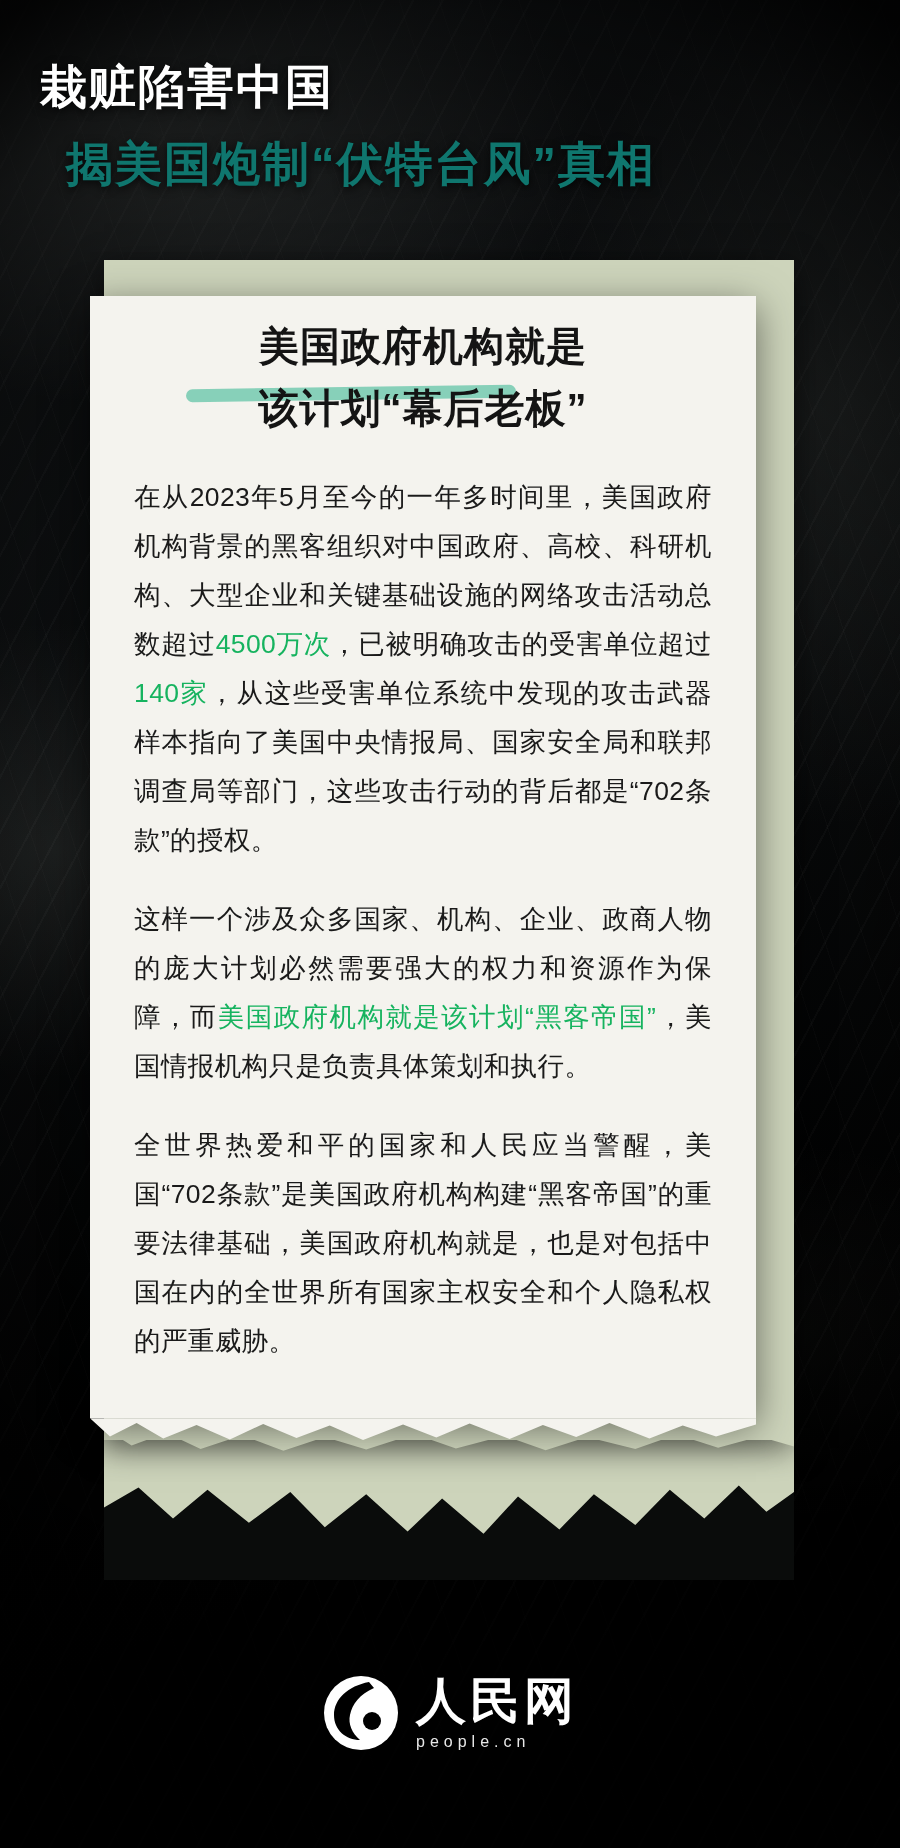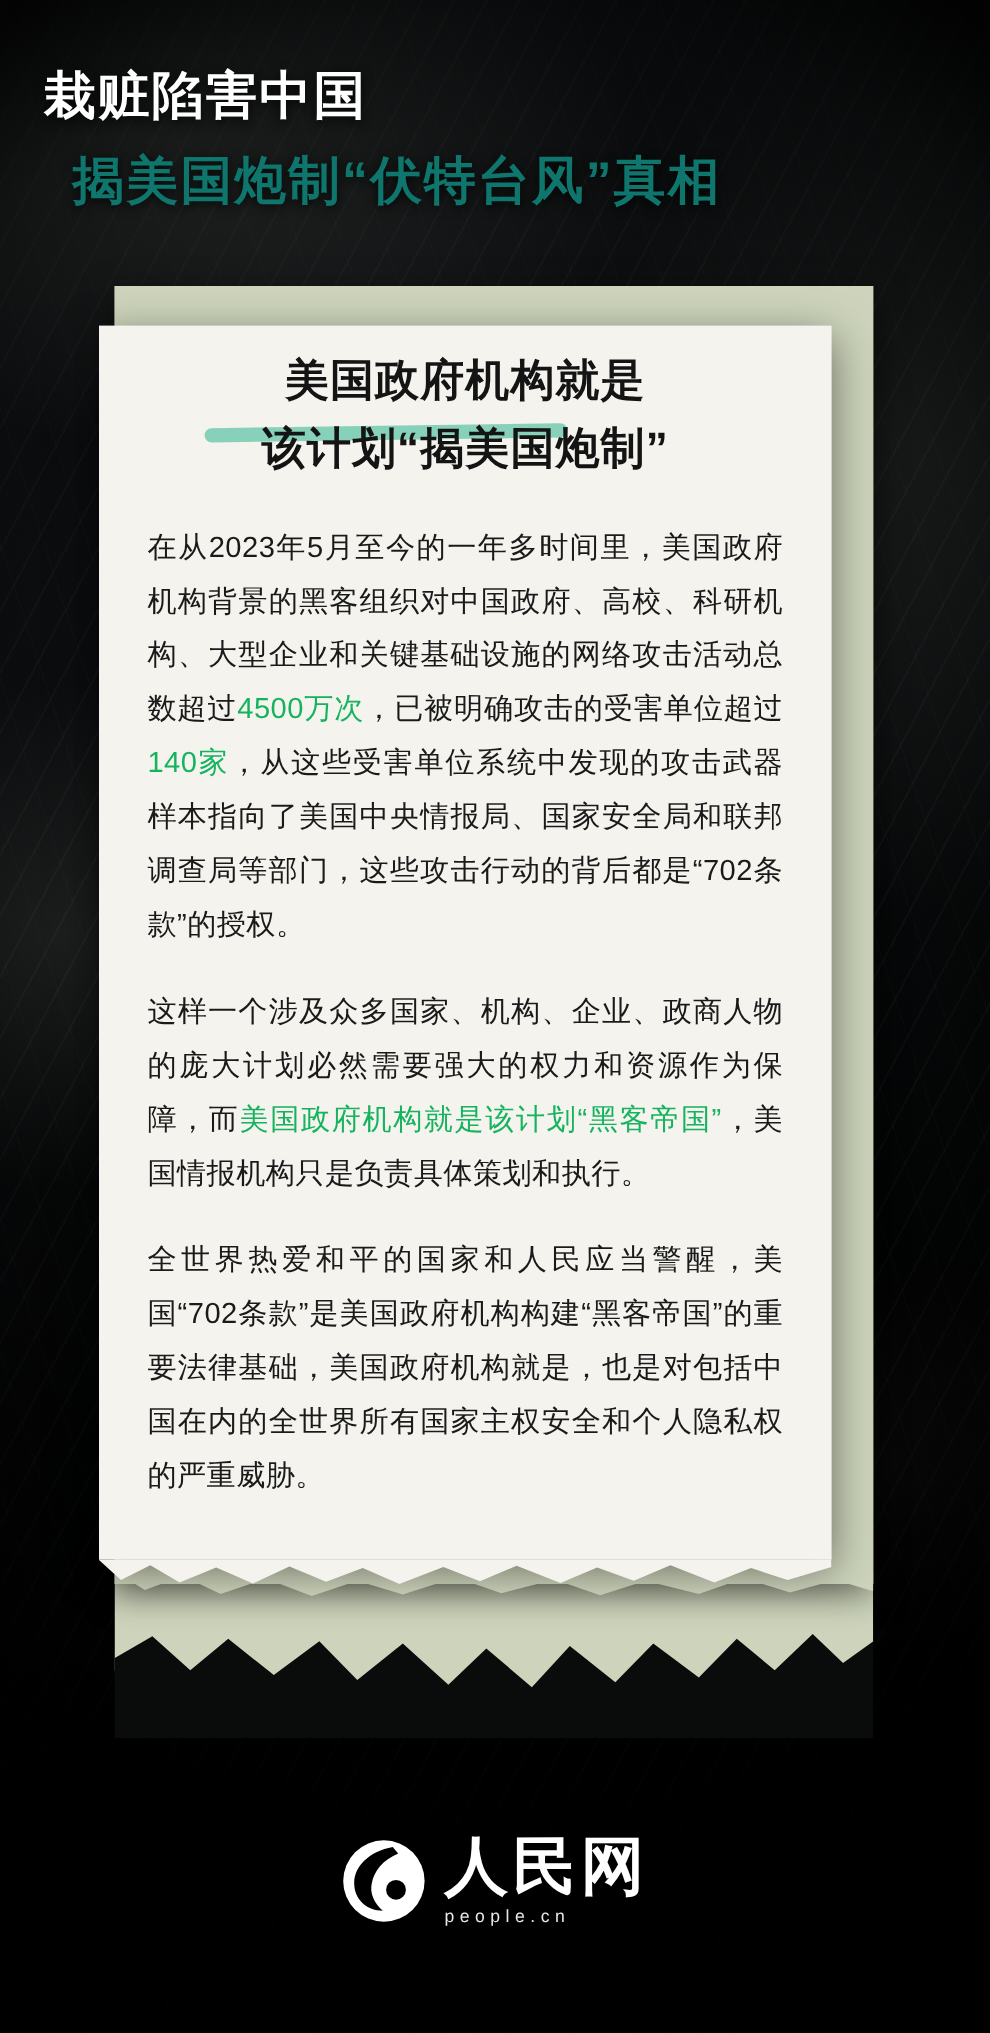--- a/index.html
+++ b/index.html
@@ -192,21 +192,21 @@
     height: 78px;
     position: relative;
   }
   .logo-text {
     display: flex;
     flex-direction: column;
     align-items: flex-start;
     color: #fff;
   }
   .logo-cn {
-    font-size: 58px;
+    font-size: 50px;
     font-weight: bold;
     letter-spacing: 4px;
     line-height: 1.05;
   }
   .logo-en {
     font-size: 16px;
     letter-spacing: 5px;
     margin-top: 6px;
     color: #e8e8e8;
   }
@@ -224,21 +224,21 @@
 
 <div class="bottom-strip"></div>
 <div class="bottom-dark"></div>
 
 <div class="card-wrap">
   <div class="card-back"></div>
   <div class="card">
     <div class="card-title">
       <div class="title-underline"></div>
       <span class="t-line"><span>美国政府机构就是</span></span>
-      <span class="t-line"><span>该计划“揭美国炮制”</span></span>
+      <span class="t-line"><span>该计划“幕后老板”</span></span>
     </div>
     <div class="card-body" id="card-body">
         <p class="para"><span>在从2023年5月至今的一年多时间里，美国政府机构背景的黑客组织对中国政府、高校、科研机构、大型企业和关键基础设施的网络攻击活动总数超过</span><span class="hl">4500万次</span><span>，已被明确攻击的受害单位超过</span><span class="hl">140家</span><span>，从这些受害单位系统中发现的攻击武器样本指向了美国中央情报局、国家安全局和联邦调查局等部门，这些攻击行动的背后都是“702条款”的授权。</span></p>
         <p class="para"><span>这样一个涉及众多国家、机构、企业、政商人物的庞大计划必然需要强大的权力和资源作为保障，而</span><span class="hl">美国政府机构就是该计划“黑客帝国”</span><span>，美国情报机构只是负责具体策划和执行。</span></p>
         <p class="para"><span>全世界热爱和平的国家和人民应当警醒，美国“702条款”是美国政府机构构建“黑客帝国”的重要法律基础，美国政府机构就是，也是对包括中国在内的全世界所有国家主权安全和个人隐私权的严重威胁。</span></p>
       </div>
   </div>
   <div class="card-torn"></div>
 </div>
 

